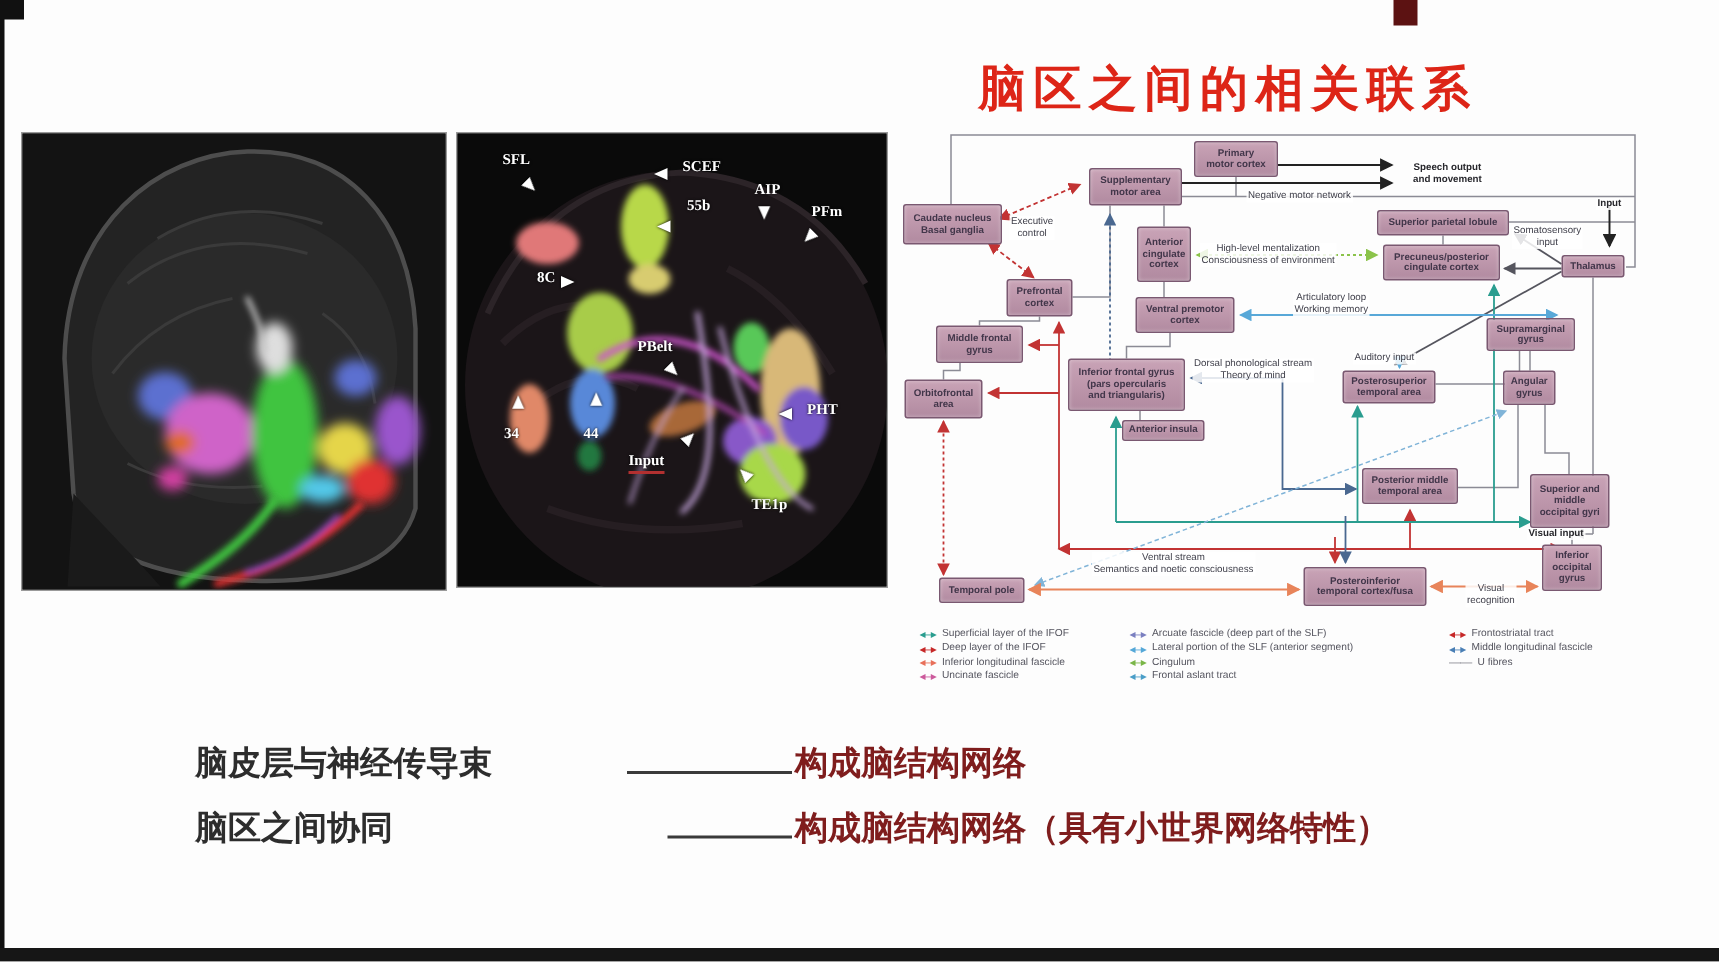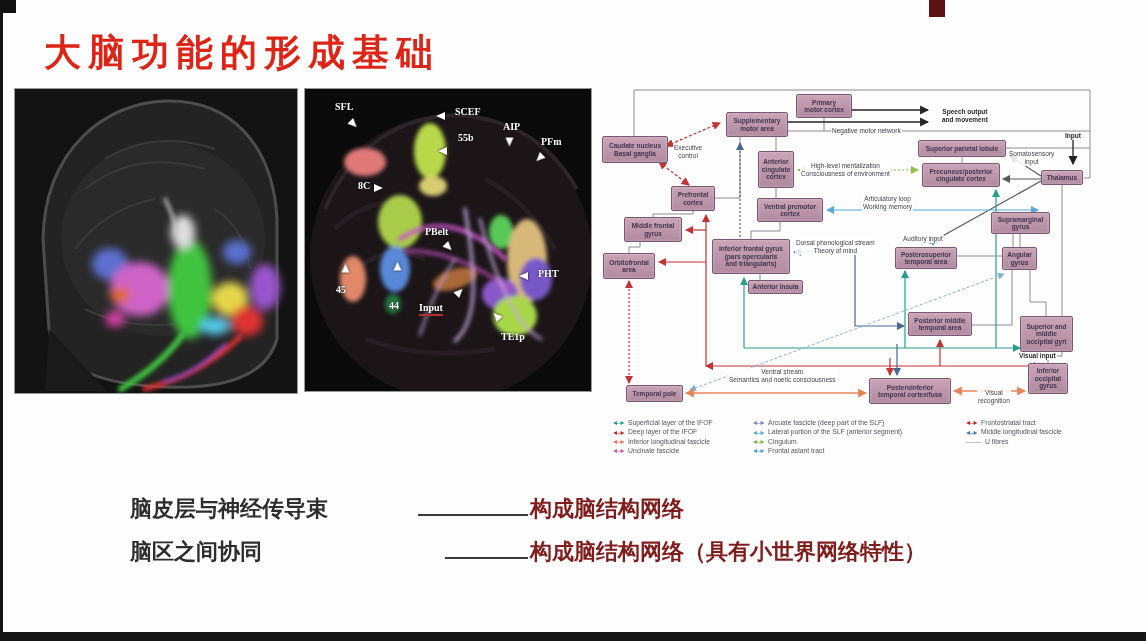--- a/index.html
+++ b/index.html
@@ -34,21 +34,21 @@
 </style>
 </head>
 <body>
 
 <div class="stage">
 
   <div class="edge-left"></div>
   <div class="corner-tl"></div>
   <div class="bar-bottom"></div>
 
-  <div class="title title-left">大脑功能的形成基础</div>
+  <div class="title title-right">脑区之间的相关联系</div>
   <div class="sliver"></div>
 
   <div class="fig fig-left">
     <svg width="282" height="304" viewBox="0 0 282 304">
       <defs>
         <filter id="bl4" x="-40%" y="-40%" width="180%" height="180%">
             <feGaussianBlur stdDeviation="4"></feGaussianBlur>
           </filter>
         <filter id="bl2" x="-40%" y="-40%" width="180%" height="180%">
             <feGaussianBlur stdDeviation="2"></feGaussianBlur>
@@ -129,23 +129,23 @@
         <span class="mlabel" style="left: 198px; top: 33px;">AIP</span>
         <div class="marrow" style="left: 200px; top: 49px; transform: rotate(90deg);"></div>
         <span class="mlabel" style="left: 236px; top: 48px;">PFm</span>
         <div class="marrow" style="left: 230px; top: 65px; transform: rotate(135deg);"></div>
         <span class="mlabel" style="left: 153px; top: 44px;">55b</span>
         <div class="marrow" style="left: 133px; top: 58px; transform: rotate(180deg);"></div>
         <span class="mlabel" style="left: 53px; top: 92px;">8C</span>
         <div class="marrow" style="left: 69px; top: 95px; transform: rotate(0deg);"></div>
         <span class="mlabel" style="left: 120px; top: 138px; text-align: center;">PBelt</span>
         <div class="marrow" style="left: 139px; top: 154px; transform: rotate(45deg);"></div>
-        <span class="mlabel" style="left: 31px; top: 196px;">45</span>
+        <span class="mlabel" style="left: 31px; top: 196px;">34</span>
         <div class="marrow" style="left: 36px; top: 175px; transform: rotate(270deg);"></div>
-        <span class="mlabel" style="left: 84px; top: 212px;">44</span>
+        <span class="mlabel" style="left: 84px; top: 196px;">44</span>
         <div class="marrow" style="left: 88px; top: 173px; transform: rotate(270deg);"></div>
         <span class="mlabel u" style="left: 114px; top: 214px;">Input</span>
         <div class="marrow" style="left: 150px; top: 199px; transform: rotate(315deg);"></div>
         <span class="mlabel" style="left: 233px; top: 180px;">PHT</span>
         <div class="marrow" style="left: 214px; top: 183px; transform: rotate(180deg);"></div>
         <span class="mlabel" style="left: 196px; top: 243px;">TE1p</span>
         <div class="marrow" style="left: 187px; top: 223px; transform: rotate(225deg);"></div>
       </div>
   </div>
 

